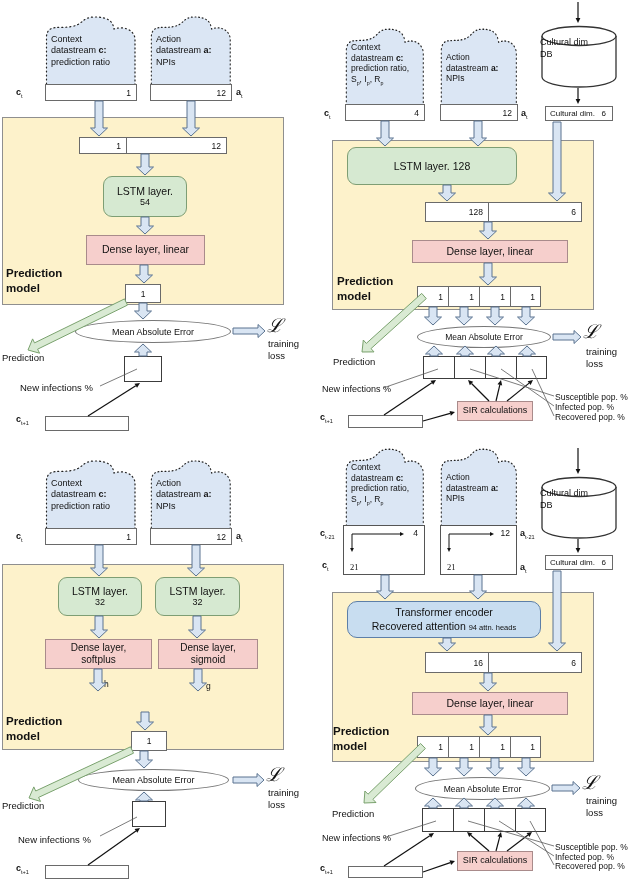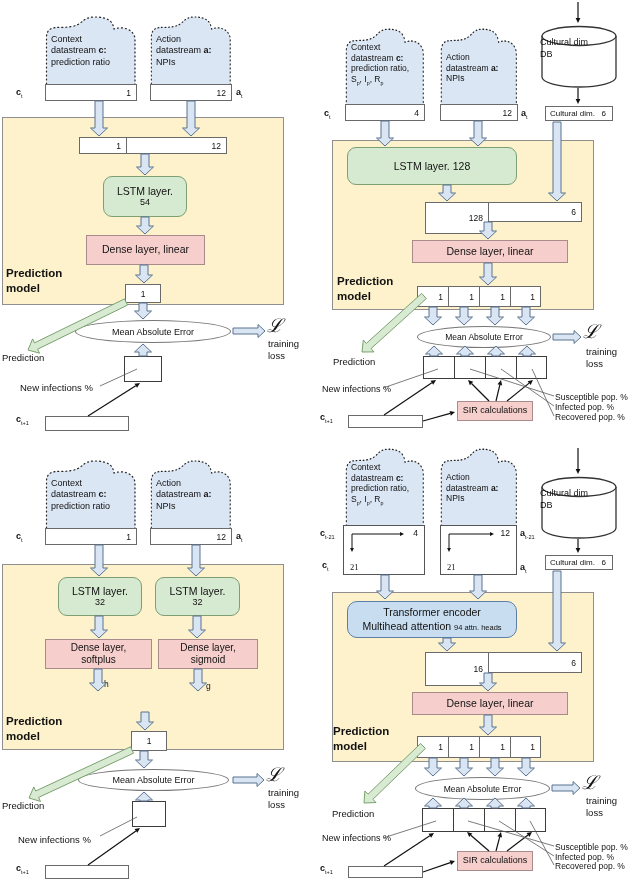--- a/index.html
+++ b/index.html
@@ -121,21 +121,21 @@
   <div class="lab" style="left:4px;top:108px"><b>c</b><sub>t</sub></div>
   <div class="box" style="left:25px;top:104px;width:80px;height:17px">4</div>
   <div class="box" style="left:120px;top:104px;width:78px;height:17px">12</div>
   <div class="lab" style="left:201px;top:108px"><b>a</b><sub>t</sub></div>
   <div class="cul" style="left:225px;top:106px;width:68px;height:15px">
     <span>Cultural dim.</span>
     <span>6</span>
   </div>
   <div class="ybox" style="left:12px;top:140px;width:262px;height:170px"></div>
   <div class="green" style="left:27px;top:147px;width:170px;height:38px">LSTM layer. 128</div>
-  <div class="box" style="left:105px;top:202px;width:64px;height:32px">128</div>
+  <div class="box" style="left:105px;top:202px;width:64px;height:20px">128</div>
   <div class="box" style="left:168px;top:202px;width:94px;height:20px">6</div>
   <div class="pink" style="left:92px;top:240px;width:156px;height:23px">Dense layer, linear</div>
   <div class="model" style="left:17px;top:274px">Prediction
 model</div>
   <div class="box" style="left:97px;top:286px;width:32px;height:21px">1</div>
   <div class="box" style="left:128px;top:286px;width:32px;height:21px">1</div>
   <div class="box" style="left:159px;top:286px;width:32px;height:21px">1</div>
   <div class="box" style="left:190px;top:286px;width:31px;height:21px">1</div>
   <div class="ell small" style="left:97px;top:326px;width:134px;height:22px">Mean Absolute Error</div>
   <div class="loss" style="left:263px;top:318px">ℒ</div>
@@ -283,25 +283,25 @@
     <span class="tr">12</span>
     <span class="bl">21</span>
   </div>
   <div class="lab" style="left:200px;top:88px"><b>a</b><sub>t-21</sub></div>
   <div class="lab" style="left:200px;top:122px"><b>a</b><sub>t</sub></div>
   <div class="cul" style="left:225px;top:115px;width:68px;height:15px">
     <span>Cultural dim.</span>
     <span>6</span>
   </div>
   <div class="ybox" style="left:12px;top:152px;width:262px;height:170px"></div>
-  <div class="tblue" style="left:27px;top:161px;width:170px;height:37px">
+  <div class="tblue" style="left:27px;top:161px;width:194px;height:37px">
     <div>Transformer encoder</div>
-    <div><span>Multihead attention</span> <span class="note">94 attn. heads</span></div>
-  </div>
-  <div class="box" style="left:105px;top:212px;width:64px;height:34px">16</div>
+    <div><span>Recovered attention</span> <span class="note">94 attn. heads</span></div>
+  </div>
+  <div class="box" style="left:105px;top:212px;width:64px;height:21px">16</div>
   <div class="box" style="left:168px;top:212px;width:94px;height:21px">6</div>
   <div class="pink" style="left:92px;top:252px;width:156px;height:23px">Dense layer, linear</div>
   <div class="model" style="left:13px;top:284px">Prediction
 model</div>
   <div class="box" style="left:97px;top:296px;width:32px;height:22px">1</div>
   <div class="box" style="left:128px;top:296px;width:32px;height:22px">1</div>
   <div class="box" style="left:159px;top:296px;width:32px;height:22px">1</div>
   <div class="box" style="left:190px;top:296px;width:31px;height:22px">1</div>
   <div class="ell small" style="left:95px;top:337px;width:135px;height:23px">Mean Absolute Error</div>
   <div class="loss" style="left:262px;top:329px">ℒ</div>

